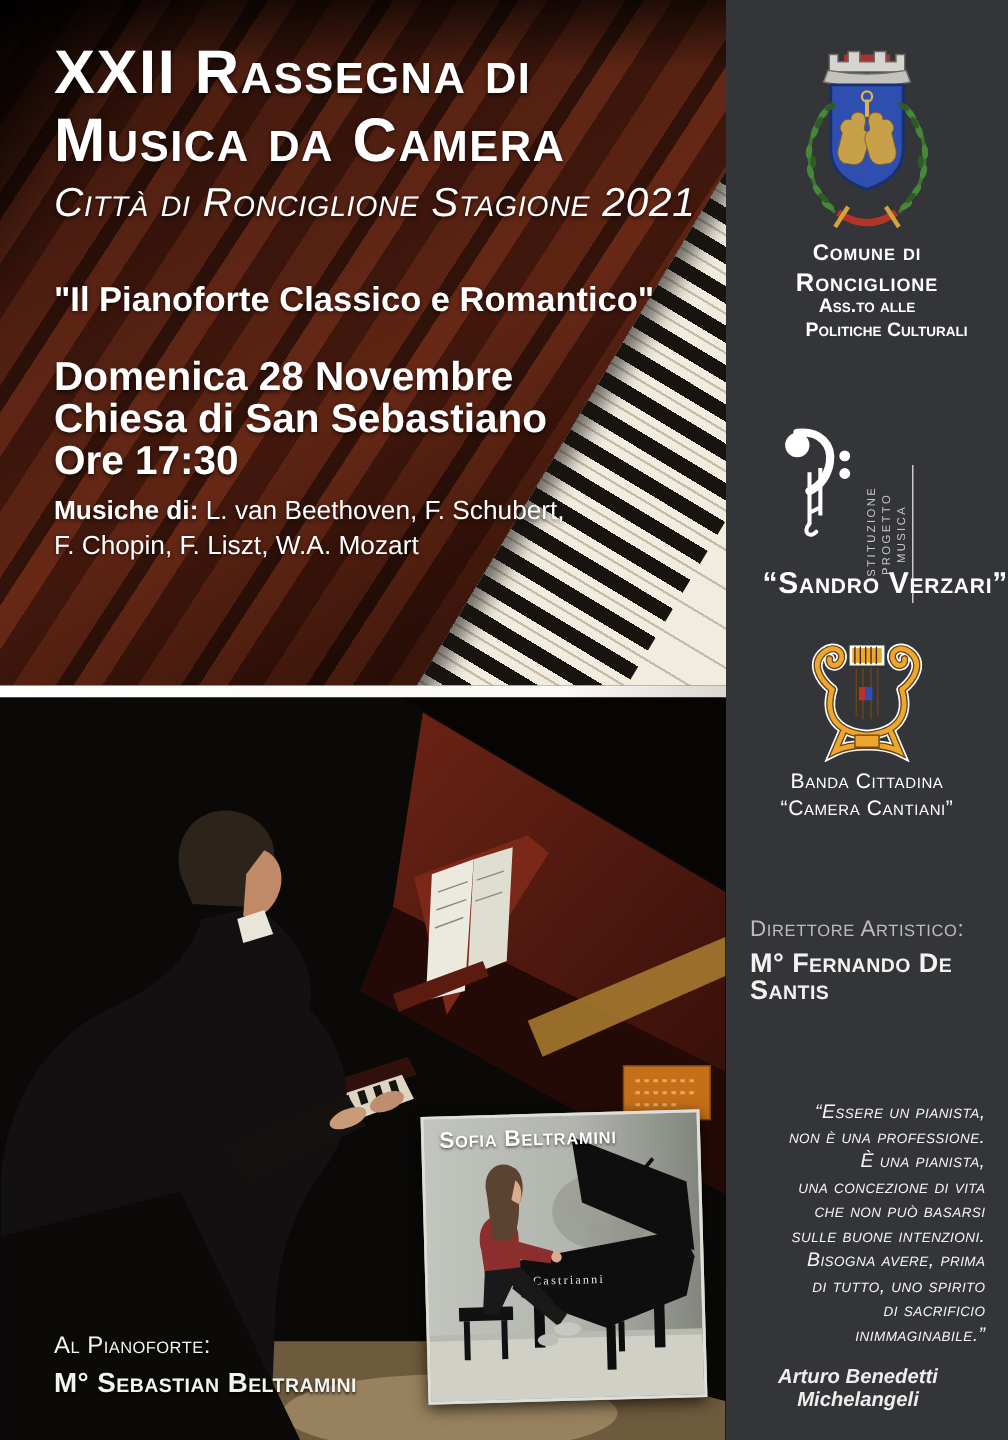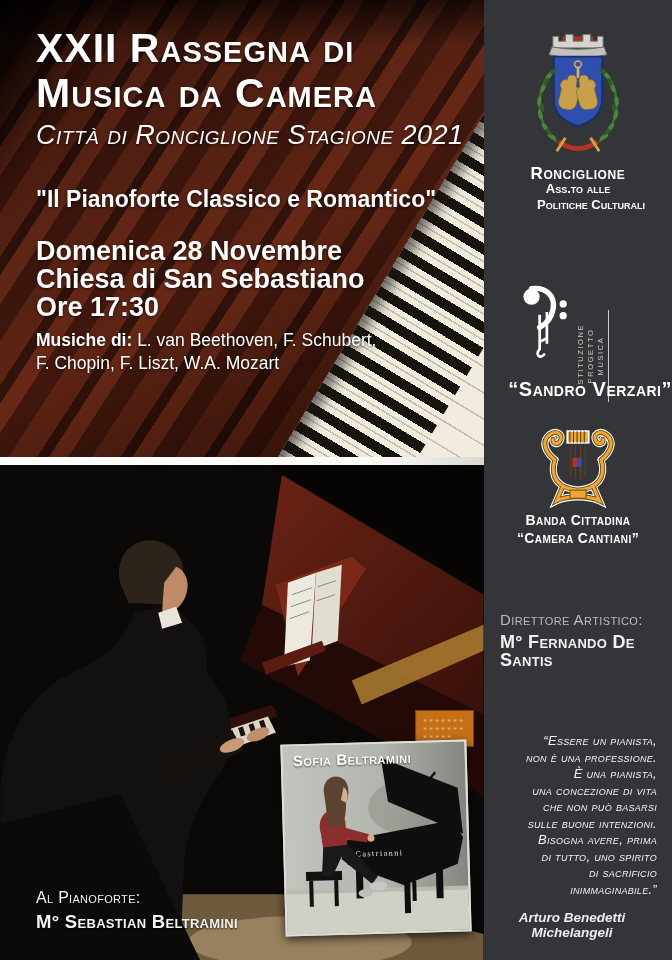--- a/index.html
+++ b/index.html
@@ -49,21 +49,21 @@
   .comune .c3{font-size:13px;font-weight:bold;margin-top:0;}
   .comune .c4{font-size:13px;font-weight:bold;margin-top:3px;padding-left:26px;}
   .clef-row{top:280px;left:50%;transform:translateX(-50%);width:120px;height:92px;}
   .clef-svg{position:absolute;left:0;top:2px;}
   .vtext{position:absolute;left:58px;top:30px;width:92px;height:30px;
     transform:rotate(-90deg);transform-origin:46px 46px;
     color:#c9c9c7;font-size:7.5px;letter-spacing:1.6px;text-align:center;line-height:10px;
     border-bottom:1px solid #c9c9c7;padding-bottom:2px;text-transform:uppercase;}
   .sandro{top:378px;left:0;width:100%;text-align:right;font-size:20px;font-weight:bold;letter-spacing:.5px;}
   .lyre{left:50%;top:424px;transform:translateX(-50%);}
-  .banda{top:511px;left:0;width:100%;text-align:center;font-size:14px;font-weight:bold;line-height:18px;letter-spacing:.4px;}
+  .banda{top:511px;left:0;width:100%;text-align:center;font-size:14px;font-weight:normal;line-height:18px;letter-spacing:.4px;}
   .direttore{top:612px;left:16px;line-height:1;}
   .direttore .d1{font-size:15px;color:#bcbcba;letter-spacing:.4px;}
   .direttore .d2{font-size:18px;color:#f2f2f0;font-weight:bold;margin-top:6px;letter-spacing:.3px;}
   .quote{top:733px;left:8px;right:15px;text-align:right;font-style:italic;
     font-size:13px;line-height:16.5px;color:#f4f4f2;letter-spacing:.3px;}
   .attrib{top:910px;left:0;right:12px;text-align:center;font-size:13.5px;font-weight:bold;
     font-style:italic;color:#ededeb;}
 </style>
 </head>
 <body>
@@ -226,20 +226,21 @@
           <ellipse cx="93" cy="68" rx="4.5" ry="2" transform="rotate(60 93 68)"></ellipse>
           <ellipse cx="97" cy="95" rx="4.5" ry="2" transform="rotate(-88 97 95)"></ellipse>
           <ellipse cx="90" cy="120" rx="4.5" ry="2" transform="rotate(-45 90 120)"></ellipse>
         </g>
         <path d="M40 130 q20 14 40 0" fill="none" stroke="#b23527" stroke-width="5"></path>
         <path d="M47 126 l-9 14 M73 126 l9 14" stroke="#d4a43c" stroke-width="3" fill="none"></path>
       </g>
     </svg>
 
     <div class="sb comune">
+      <div class="c1 sc">Comune di</div>
       <div class="c2 sc">Ronciglione</div>
       <div class="c3 sc">Ass.to alle</div>
       <div class="c4 sc">Politiche Culturali</div>
     </div>
 
     <div class="sb clef-row">
       <svg class="clef-svg" width="56" height="80" viewBox="0 0 62 84">
         <circle cx="15" cy="14" r="9" fill="#fff"></circle>
         <path d="M15 5 C32 3 41 14 39 27 C37 39 30 45 24 48" fill="none" stroke="#fff" stroke-width="6" stroke-linecap="round"></path>
         <path d="M24 34 V72 M32 31 V66" stroke="#fff" stroke-width="3"></path>

